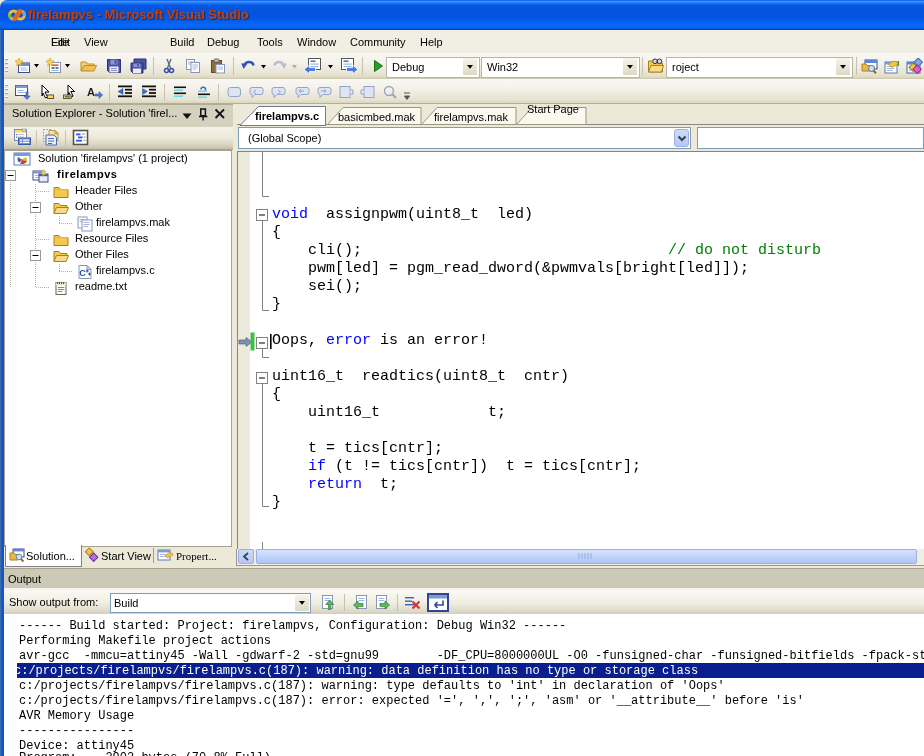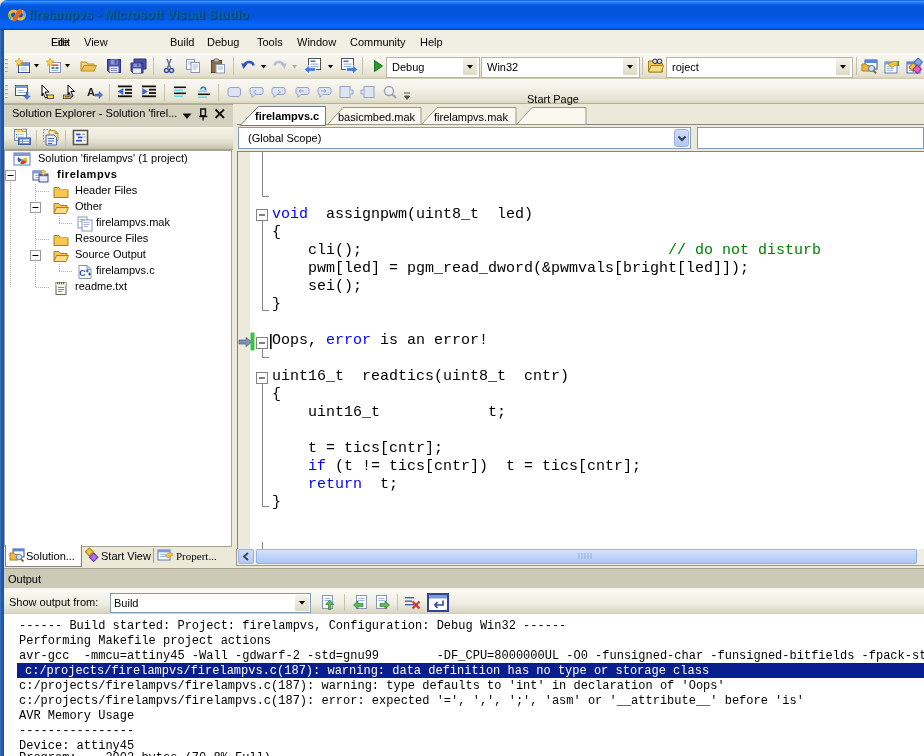--- a/index.html
+++ b/index.html
@@ -22,21 +22,21 @@
   background:linear-gradient(180deg,#0050e6 0%,#3d95ff 4%,#2a85f8 8%,#1168ef 13%,#0557e2 19%,#0353dc 30%,#0353dc 45%,#0456e3 60%,#0560ee 72%,#0766f8 83%,#0866f8 90%,#0458da 96%,#0233a8 100%);
   border-top-left-radius:7px;"></div>
 
 <svg class="abs" style="left:8px;top:7px" width="18" height="16" viewBox="0 0 18 16">
   <circle cx="5.6" cy="8" r="4" fill="none" stroke="#eebc2c" stroke-width="3"></circle>
   <circle cx="12.4" cy="8" r="4" fill="none" stroke="#eebc2c" stroke-width="3"></circle>
   <path d="M3 11.5 A4 4 0 0 1 2 7" fill="none" stroke="#86b82e" stroke-width="2.4"></path>
   <path d="M15 4.5 A4 4 0 0 1 16 9" fill="none" stroke="#6aa8d8" stroke-width="2.4"></path>
   <rect x="7" y="1" width="4.6" height="13.5" rx="2.3" fill="#e06428" transform="rotate(35 9 8)"></rect>
 </svg>
-<div class="abs" style="left:28px;top:7px;font-size:13px;font-weight:bold;color:#0369a1;
+<div class="abs" style="left:28px;top:7px;font-size:13px;font-weight:bold;color:#c2410c;
   text-shadow:1px 1px 1px #00317e;">firelampvs - Microsoft Visual Studio</div>
 
 <div class="abs" style="left:0;top:30px;width:924px;height:23px;background:#f1efe4;"></div>
 <div class="abs ui" style="left:18px;top:36px;padding-left:33px;">File</div>
 <div class="abs ui" style="left:51px;top:36px;">Edit</div>
 <div class="abs ui" style="left:84px;top:36px;">View</div>
 <div class="abs ui" style="left:122px;top:34px;margin-top:46px;">Project</div>
 <div class="abs ui" style="left:170px;top:36px;">Build</div>
 <div class="abs ui" style="left:207px;top:36px;">Debug</div>
 <div class="abs ui" style="left:257px;top:36px;">Tools</div>
@@ -438,21 +438,21 @@
 <div class="abs ui" style="left:75px;top:232px;">Resource Files</div>
 
 <svg class="abs" style="left:30px;top:250px" width="11" height="11">
     <rect x="0.5" y="0.5" width="10" height="10" fill="#fff" stroke="#9a9a9a"></rect>
     <path d="M2.5 5.5 h6" stroke="#000"></path>
   </svg>
 <svg class="abs" style="left:53px;top:249px" width="16" height="14" viewBox="0 0 16 14">
   <path d="M1 12.5 V2.5 h5 l1.5 2 H14 v2" fill="#f6c64e" stroke="#a8821e"></path>
   <path d="M1 12.5 L3.5 6.5 h12 L13 12.5z" fill="#fadc87" stroke="#a8821e"></path>
 </svg>
-<div class="abs ui" style="left:75px;top:248px;">Source Output</div>
+<div class="abs ui" style="left:75px;top:248px;">Other Files</div>
 
 <svg class="abs" style="left:77px;top:264px" width="16" height="16" viewBox="0 0 16 16">
   <path d="M2 1.5 h8 l4 4 v9 H2z" fill="#fff" stroke="#8896b4"></path>
   <path d="M10 1.5 l4 4 h-4z" fill="#dce4f4" stroke="#8896b4"></path>
   <text x="2.2" y="11.5" font-family="Liberation Sans" font-size="9" font-weight="bold" fill="#2850b4">C</text>
   <path d="M8.7 7 h3 M10.2 5.5 v3" stroke="#2850b4" stroke-width="1.1"></path>
   <path d="M11 10 h3 M12.5 8.5 v3" stroke="#2850b4" stroke-width="1.1"></path>
 </svg>
 <div class="abs ui" style="left:96px;top:264px;">firelampvs.c</div>
 
@@ -494,21 +494,21 @@
 <svg class="abs" style="left:237px;top:104px" width="687" height="22" viewBox="0 0 687 22">
   <line x1="0" y1="20.5" x2="687" y2="20.5" stroke="#888684"></line>
   <path d="M90.5 20.5 L106 3.5 H184 V20.5z" fill="#faf8ef" stroke="#9c9886"></path>
   <path d="M184.5 20.5 L200 3.5 H279 V20.5z" fill="#faf8ef" stroke="#9c9886"></path>
   <path d="M279.5 20.5 L295 3.5 H349 V20.5z" fill="#faf8ef" stroke="#9c9886"></path>
   <path d="M3 21.5 L21.5 2.5 H88.5 V21.5z" fill="#ffffff" stroke="#6d7b88"></path>
 </svg>
 <div class="abs ui" style="left:255px;top:110px;font-weight:bold;">firelampvs.c</div>
 <div class="abs ui" style="left:338px;top:111px;">basicmbed.mak</div>
 <div class="abs ui" style="left:434px;top:111px;">firelampvs.mak</div>
-<div class="abs ui" style="left:527px;top:93px;">Start Page</div>
+<div class="abs ui" style="left:527px;top:103px;">Start Page</div>
 
 <div class="abs" style="left:238px;top:127px;width:453px;height:22px;background:#fff;border:1px solid #7f9db9;box-sizing:border-box;"></div>
 <div class="abs ui" style="left:248px;top:132px;">(Global Scope)</div>
 <div class="abs" style="left:674px;top:129px;width:15px;height:18px;border-radius:3px;
   background:linear-gradient(180deg,#cedbf7,#b6c7f0);border:1px solid #9cb0e2;box-sizing:border-box;"></div>
 <svg class="abs" style="left:677px;top:135px" width="10" height="7">
     <path d="M1.5 1.5 L5 5 L8.5 1.5" fill="none" stroke="#2c425e" stroke-width="2"></path>
   </svg>
 <div class="abs" style="left:697px;top:127px;width:227px;height:22px;background:#fff;border:1px solid #7f9db9;box-sizing:border-box;"></div>
 
@@ -609,21 +609,21 @@
   <rect x="1" y="1" width="20" height="17" fill="#fff" stroke="#33439b" stroke-width="2"></rect>
   <rect x="2" y="2" width="18" height="3.5" fill="#7b9bd2"></rect>
   <path d="M16 7.5 v4.5 h-8.5 m0 0 l3-2.8 m-3 2.8 l3 2.8" fill="none" stroke="#33439b" stroke-width="1.6"></path>
 </svg>
 
 <div class="abs" style="left:4px;top:614px;width:920px;height:142px;background:#fff;"></div>
 <div class="abs" style="left:17px;top:663px;width:907px;height:15px;background:#0a1f8f;"></div>
 <div class="abs mono out" style="left:19px;top:619px;">------ Build started: Project: firelampvs, Configuration: Debug Win32 ------</div>
 <div class="abs mono out" style="left:19px;top:634px;">Performing Makefile project actions</div>
 <div class="abs mono out" style="left:19px;top:649px;">avr-gcc  -mmcu=attiny45 -Wall -gdwarf-2 -std=gnu99        -DF_CPU=8000000UL -O0 -funsigned-char -funsigned-bitfields -fpack-struct</div>
-<div class="abs mono out" style="left:25px;top:664px;color:#fffff2;">c:/projects/firelampvs/firelampvs.c(187): warning: data definition has no type or storage class</div>
+<div class="abs mono out" style="left:14px;top:664px;color:#fffff2;">c:/projects/firelampvs/firelampvs.c(187): warning: data definition has no type or storage class</div>
 <div class="abs mono out" style="left:19px;top:679px;">c:/projects/firelampvs/firelampvs.c(187): warning: type defaults to 'int' in declaration of 'Oops'</div>
 <div class="abs mono out" style="left:19px;top:694px;">c:/projects/firelampvs/firelampvs.c(187): error: expected '=', ',', ';', 'asm' or '__attribute__' before 'is'</div>
 <div class="abs mono out" style="left:19px;top:709px;">AVR Memory Usage</div>
 <div class="abs mono out" style="left:19px;top:724px;">----------------</div>
 <div class="abs mono out" style="left:19px;top:739px;">Device: attiny45</div>
 <div class="abs mono out" style="left:19px;top:751px;">Program:    2902 bytes (70.8% Full)</div>
 
 <div class="abs" style="left:0;top:30px;width:1px;height:726px;background:#3a6ea5;"></div>
 <div class="abs" style="left:1px;top:30px;width:3px;height:726px;background:linear-gradient(90deg,#1c5cd8,#0f4fd0);"></div>
 

